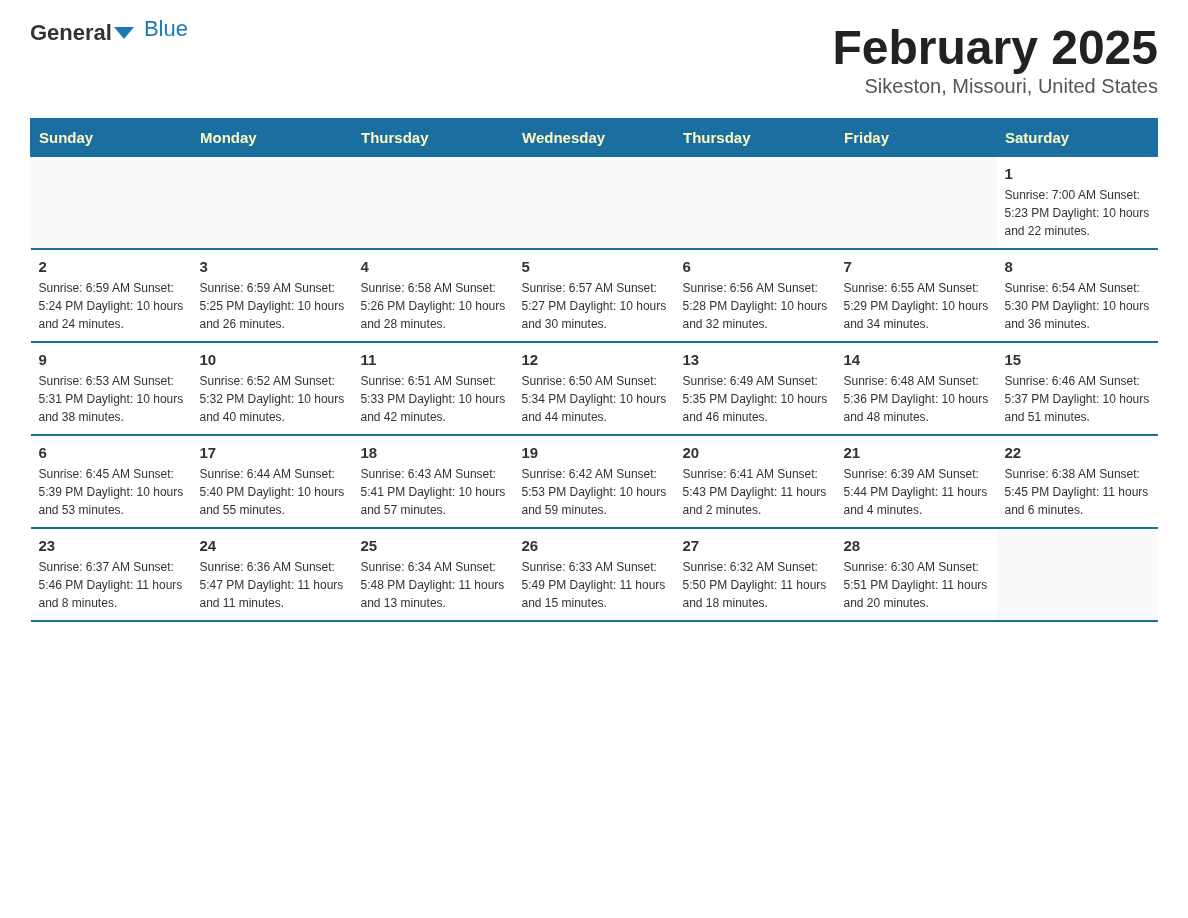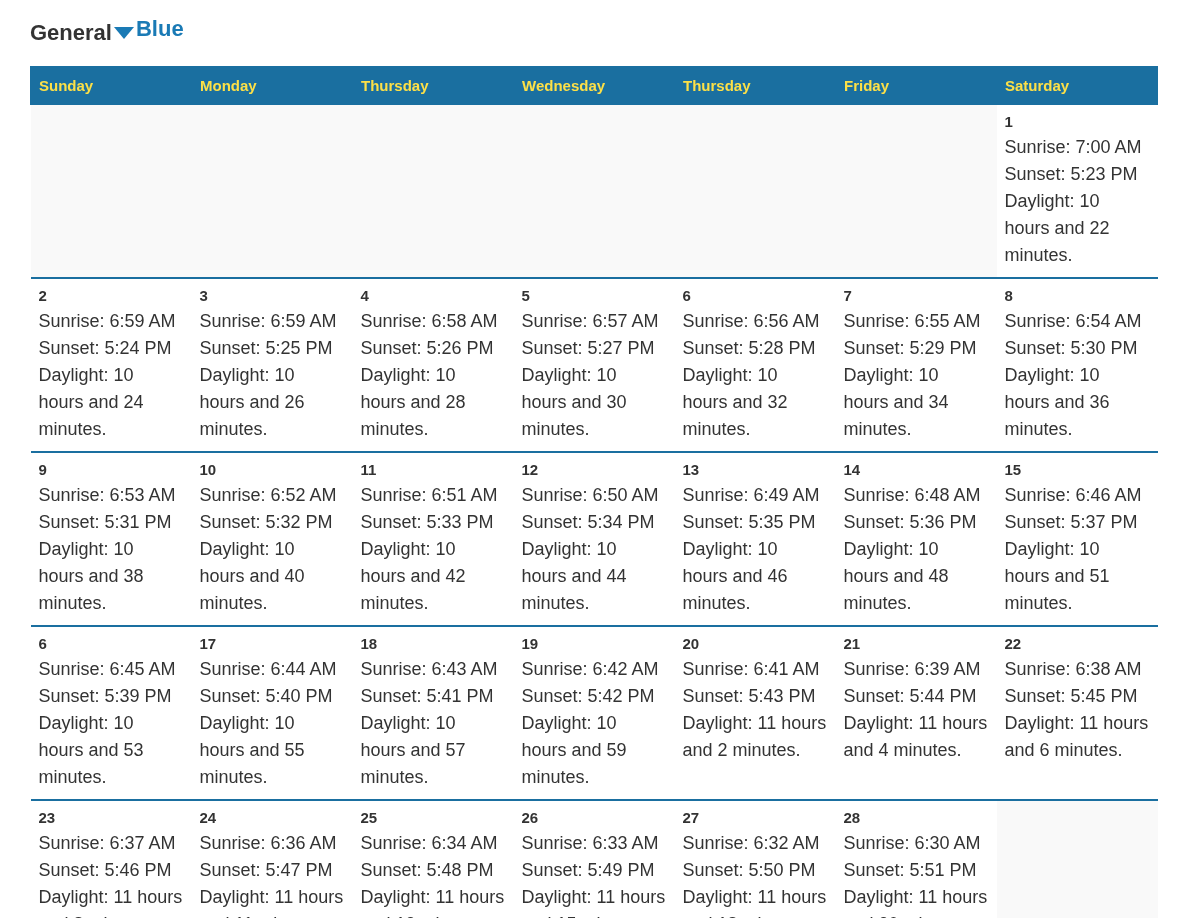--- a/index.html
+++ b/index.html
@@ -33,23 +33,23 @@
       border-left: 10px solid transparent;
       border-right: 10px solid transparent;
       border-top: 12px solid #1a7ab5;
       margin: 0 2px;
       display: inline-block;
       vertical-align: middle;
     }
     .logo-blue {
       color: #1a7ab5;
       font-size: 22px;
-      font-weight: bold;
+      font-weight: normal;
       margin-top: -4px;
-      margin-left: 0;
+      margin-left: 8px;
     }
     .title-area {
       text-align: right;
     }
     .title-area h1 {
       font-size: 48px;
       font-weight: bold;
       color: #222;
     }
     .title-area h2 {
@@ -58,21 +58,21 @@
       color: #555;
     }
     .calendar {
       width: 100%;
       border-collapse: collapse;
     }
     .calendar thead tr {
       background-color: #1a6fa0;
     }
     .calendar thead th {
-      color: #fde047;
+      color: #fef9c3;
       font-size: 15px;
       font-weight: bold;
       padding: 10px 8px;
       text-align: left;
       border: 1px solid #1a6fa0;
     }
     .calendar tbody tr {
       border-bottom: 2px solid #1a6fa0;
     }
     .calendar tbody td {
@@ -83,37 +83,41 @@
       border: none;
       width: calc(100% / 7);
       min-height: 100px;
     }
     .day-number {
       font-size: 15px;
       font-weight: bold;
       margin-bottom: 4px;
     }
     .day-info {
-      font-size: 18px;
+      font-size: 12px;
       line-height: 1.5;
     }
     .empty-cell {
       background: #f9f9f9;
     }
   </style>
 </head>
 <body>
 
 <div class="header">
   <div class="logo-area">
     <div class="logo-text">
       <span>General</span>
       <span class="arrow"></span>
     </div>
     <div class="logo-blue">Blue</div>
+  </div>
+  <div class="title-area">
+    <h1>February 2025</h1>
+    <h2>Sikeston, Missouri, United States</h2>
   </div>
 </div>
 
 <table class="calendar">
   <thead>
     <tr>
       <th>Sunday</th>
       <th>Monday</th>
       <th>Thursday</th>
       <th>Wednesday</th>
@@ -240,21 +244,21 @@
         </td>
         <td>
           <div class="day-number">18</div>
           <div class="day-info">Sunrise: 6:43 AM
 Sunset: 5:41 PM
 Daylight: 10 hours and 57 minutes.</div>
         </td>
         <td>
           <div class="day-number">19</div>
           <div class="day-info">Sunrise: 6:42 AM
-Sunset: 5:42 PM
+Sunset: 5:53 PM
 Daylight: 10 hours and 59 minutes.</div>
         </td>
         <td>
           <div class="day-number">20</div>
           <div class="day-info">Sunrise: 6:41 AM
 Sunset: 5:43 PM
 Daylight: 11 hours and 2 minutes.</div>
         </td>
         <td>
           <div class="day-number">21</div>

